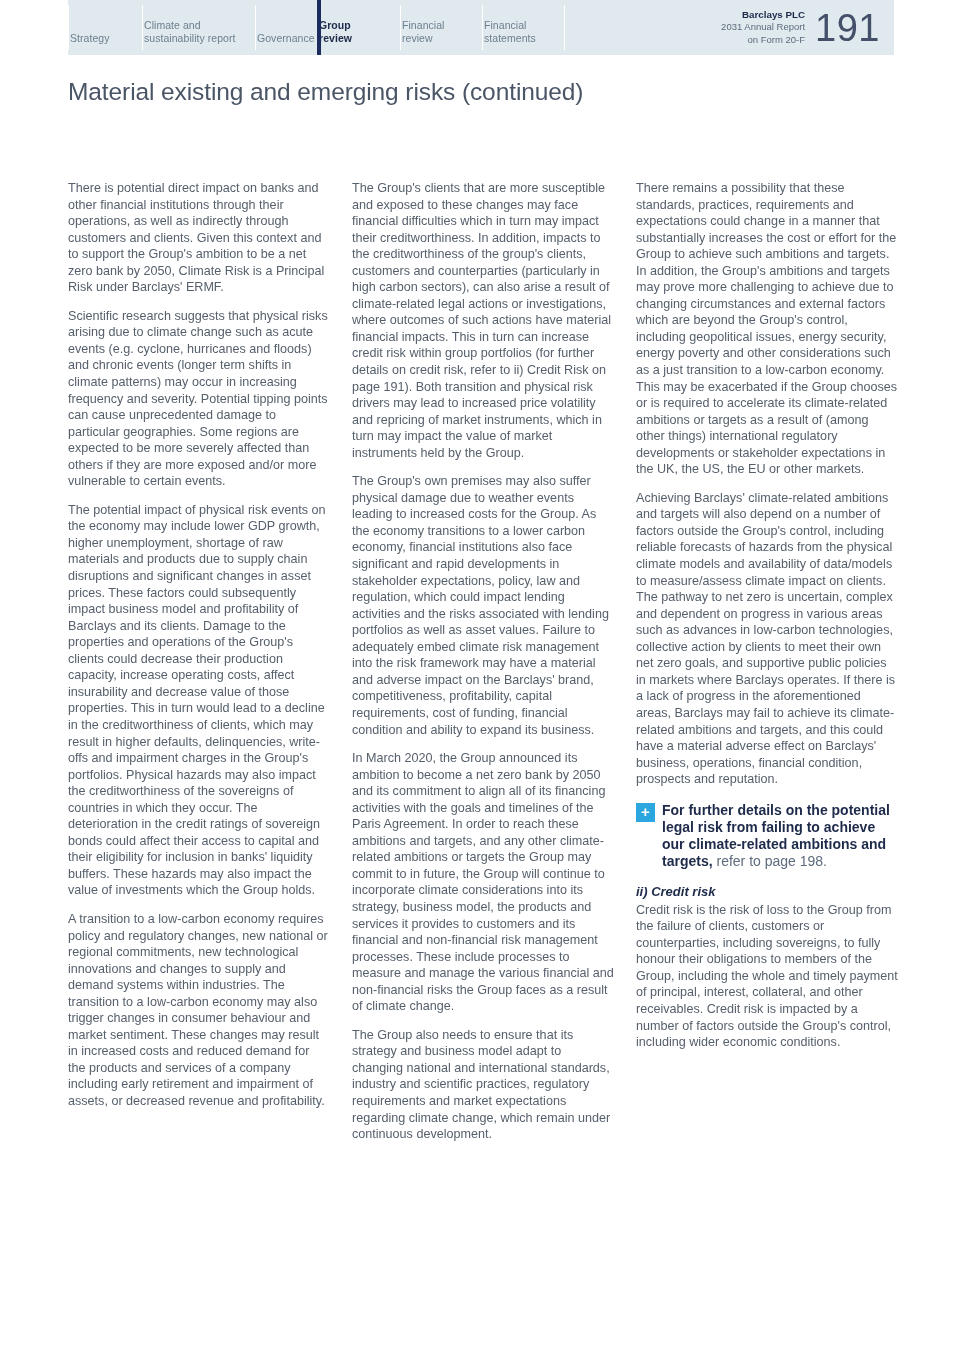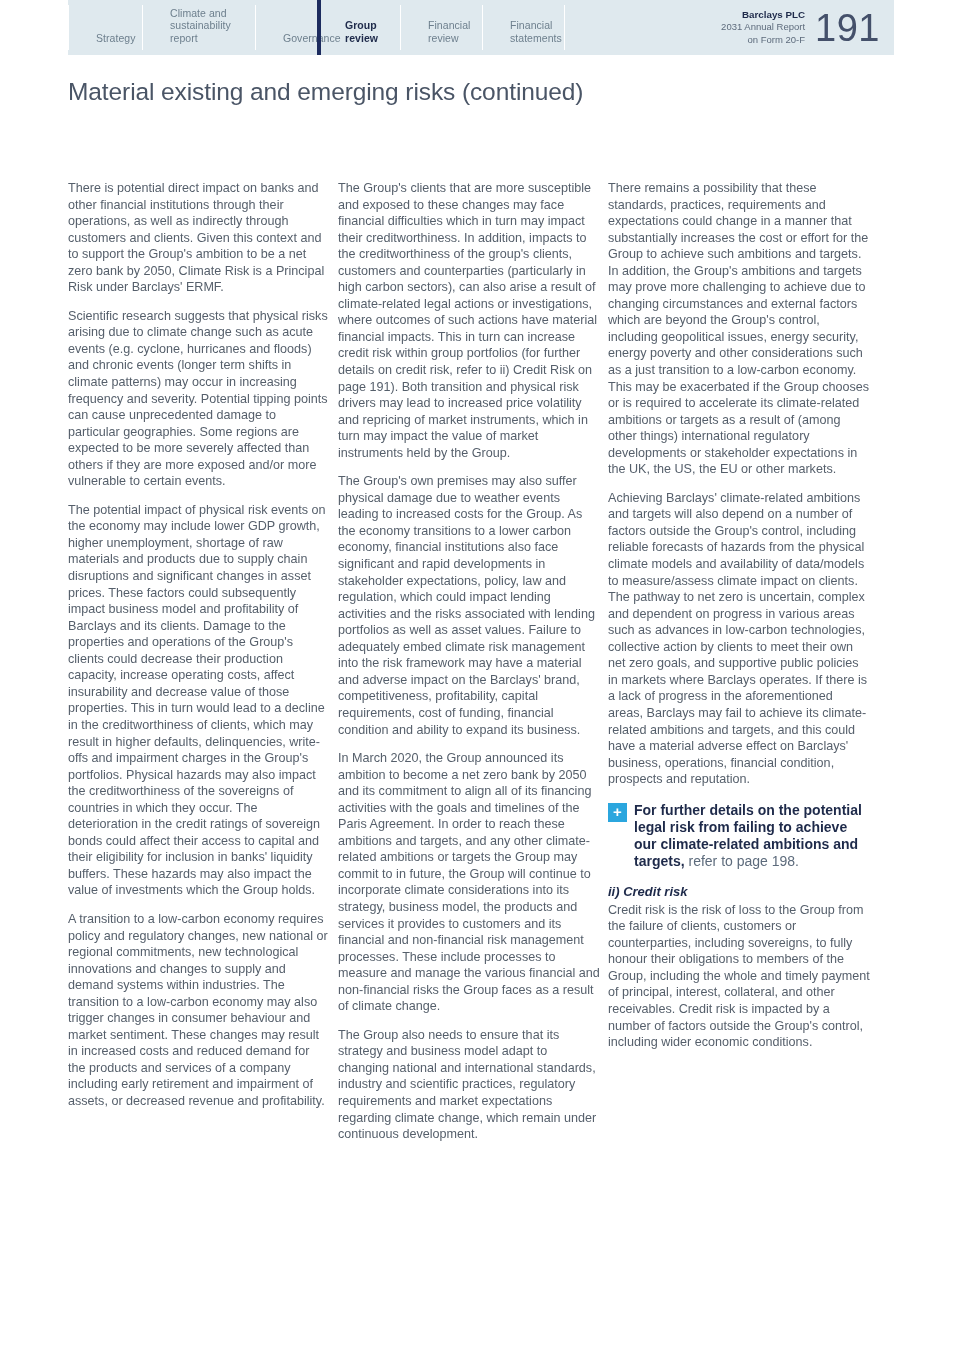--- a/index.html
+++ b/index.html
@@ -25,21 +25,21 @@
     height: 55px;
     background: #dfe9ee;
     display: flex;
     align-items: stretch;
     box-sizing: border-box;
   }
   .nav-tab {
     position: relative;
     display: flex;
     align-items: flex-end;
-    padding: 0 0 11px 28px;
+    padding: 0 0 11px 2px;
     box-sizing: border-box;
     font-size: 10.5px;
     line-height: 12.5px;
     color: #6d7f8d;
     letter-spacing: 0.05px;
   }
   .nav-tab + .nav-tab::before,
   .nav-tab:first-child::before {
     content: "";
     position: absolute;
@@ -108,21 +108,21 @@
     letter-spacing: -0.1px;
   }
 
   
   .columns {
     position: absolute;
     top: 180px;
     left: 68px;
     width: 830px;
     display: flex;
-    gap: 8px;
+    gap: 22px;
   }
   .col {
     width: 262px;
     flex: 0 0 262px;
   }
   .col p {
     margin: 0 0 12px 0;
     font-size: 12.6px;
     line-height: 16.55px;
     color: #555f6b;

